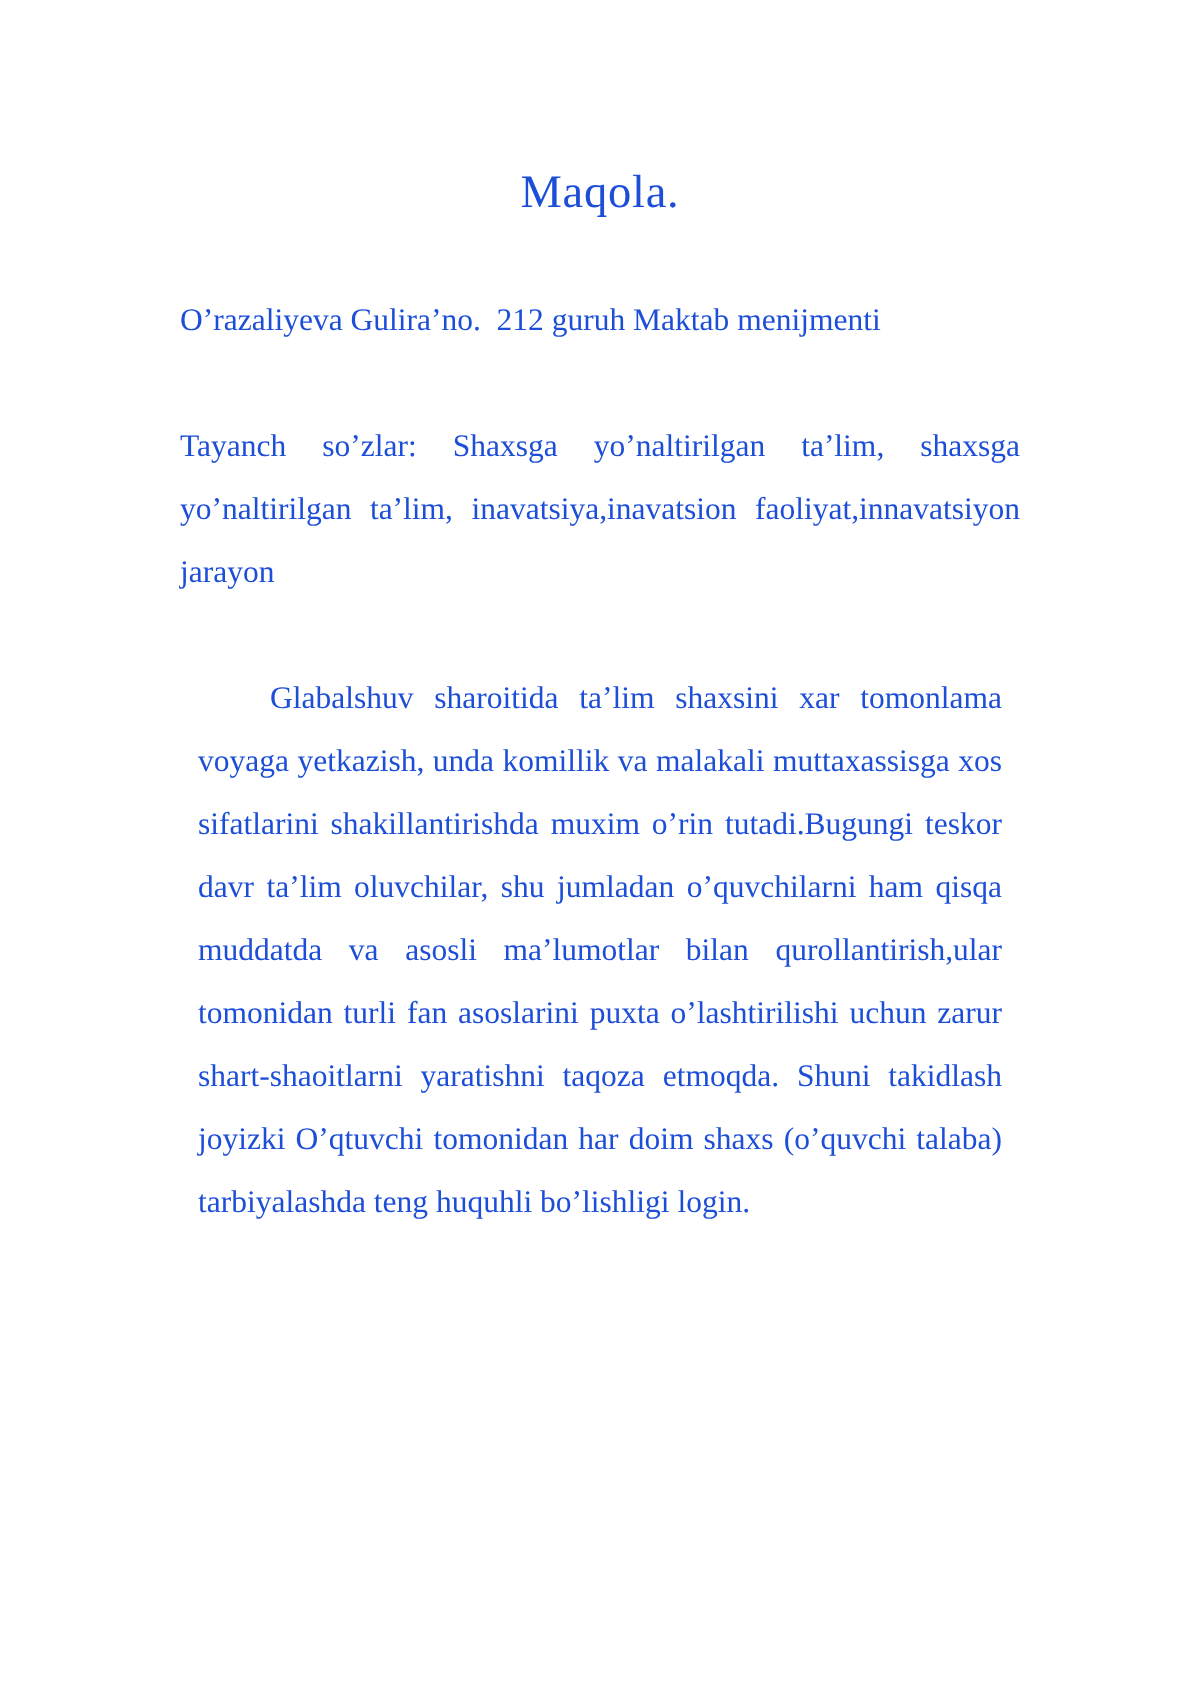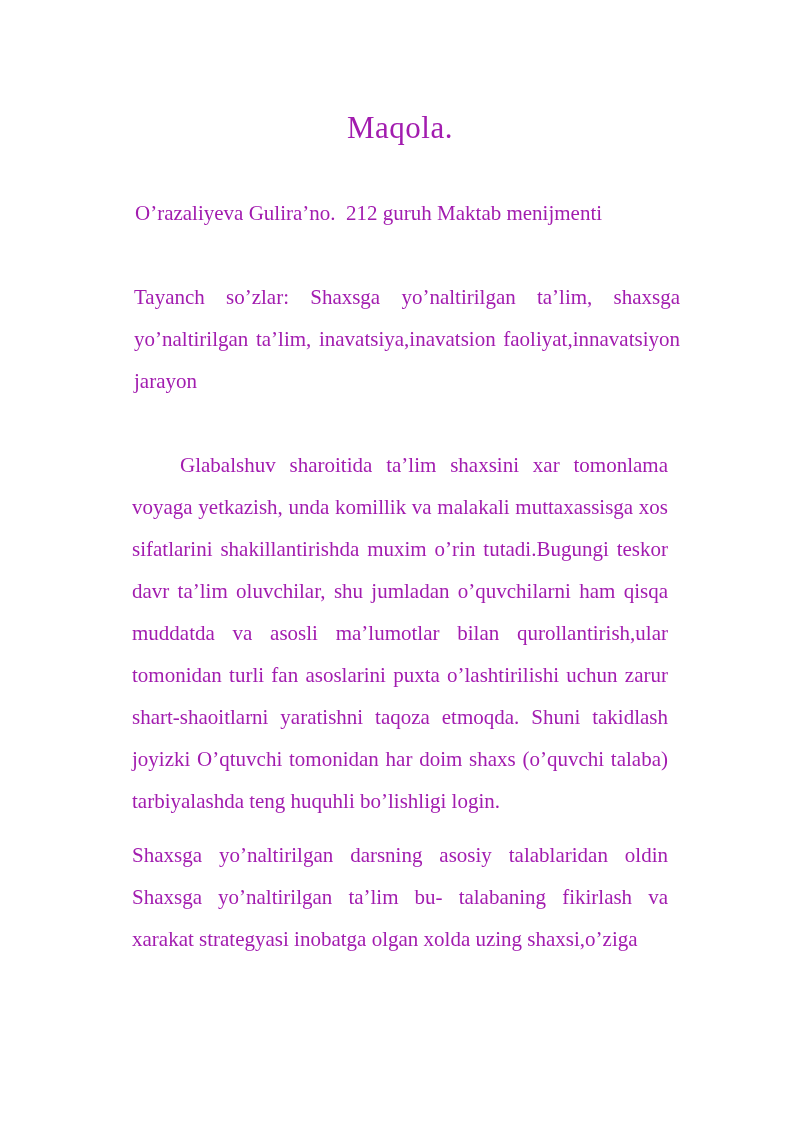--- a/index.html
+++ b/index.html
@@ -12,40 +12,40 @@
     box-sizing: border-box;
     width: 800px;
     height: 1131px;
     margin: 0;
     background: #ffffff;
     padding: 106px 120px 0 120px;
     overflow: hidden;
     font-family: "Liberation Serif", "DejaVu Serif", serif;
     font-size: 21px;
     line-height: 42px;
-    color: #a21caf;
+    color: #1d4ed8;
   }
   .title {
     font-size: 31px;
     line-height: 44px;
     font-weight: 400;
     text-align: center;
     letter-spacing: 0.5px;
     margin: 0 0 42px 0;
   }
   .topic {
     margin: 0;
     padding-left: 100px;
   }
   .author {
-    margin: 15px;
+    margin: 0;
     white-space: pre-wrap;
   }
   .keywords {
-    margin: 42px 0 0 14px;
+    margin: 42px 0 0 0;
     text-align: justify;
   }
   .body-par {
     margin: 12px;
     text-align: justify;
   }
   .body-par.first {
     margin-top: 42px;
     text-indent: 48px;
   }
@@ -57,15 +57,14 @@
 
   <h1 class="title">Maqola.</h1>
 
 
   <p class="author">O’razaliyeva Gulira’no.  212 guruh Maktab menijmenti</p>
 
   <p class="keywords">Tayanch so’zlar: Shaxsga yo’naltirilgan ta’lim, shaxsga yo’naltirilgan ta’lim, inavatsiya,inavatsion faoliyat,innavatsiyon jarayon</p>
 
   <p class="body-par first">Glabalshuv sharoitida ta’lim shaxsini xar tomonlama voyaga yetkazish, unda komillik va malakali muttaxassisga xos sifatlarini shakillantirishda muxim o’rin tutadi.Bugungi teskor davr ta’lim oluvchilar, shu jumladan o’quvchilarni ham qisqa muddatda va asosli ma’lumotlar bilan qurollantirish,ular tomonidan turli fan asoslarini puxta o’lashtirilishi uchun zarur shart-shaoitlarni yaratishni taqoza etmoqda. Shuni takidlash joyizki O’qtuvchi tomonidan har doim shaxs (o’quvchi talaba) tarbiyalashda teng huquhli bo’lishligi login.</p>
 
-  <p class="body-par">Shaxsga yo’naltirilgan darsning asosiy talablaridan oldin Shaxsga yo’naltirilgan ta’lim bu- talabaning fikirlash va xarakat strategyasi inobatga olgan xolda uzing shaxsi,o’ziga</p>
 
 </div>
 
 </body></html>

